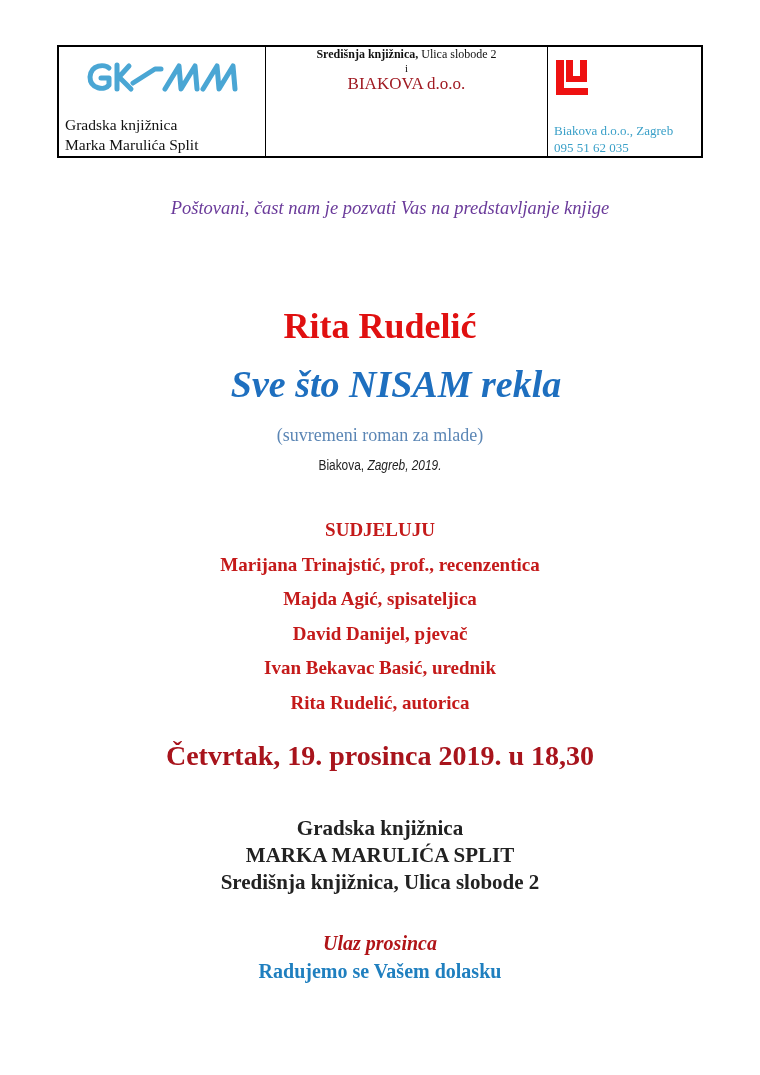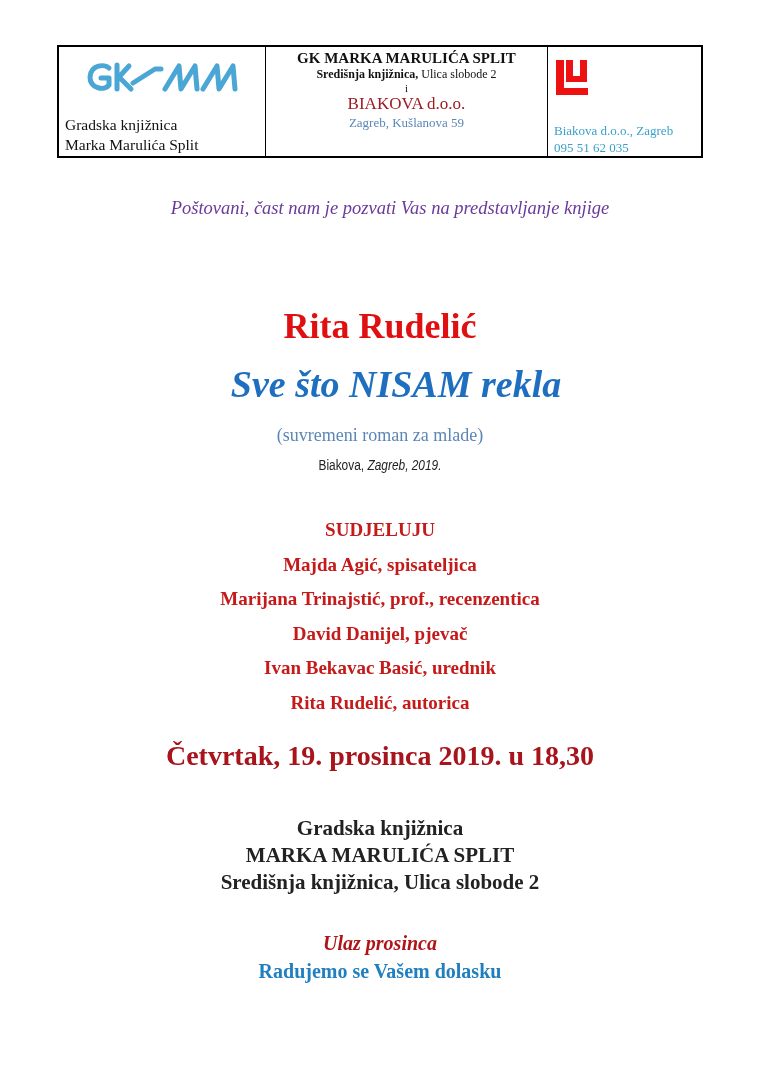--- a/index.html
+++ b/index.html
@@ -45,47 +45,45 @@
         <path d="M80 28 L94 5 L96 28 L110 5 L112 28"></path>
         <path d="M118 28 L132 5 L134 28 L148 5 L150 28"></path>
       </g>
     </svg>
     <div class="lib-name">
       <span class="line">Gradska knjižnica</span>
       <span class="line">Marka Marulića Split</span>
     </div>
   </div>
   <div class="cell cell-mid">
-    <div class="mid-title">GK MARKA MARULIĆA SPLIT</div>
     <div class="mid-addr"><b>Središnja knjižnica,</b><span> Ulica slobode 2</span></div>
     <div class="mid-and">i</div>
     <div class="mid-biakova">BIAKOVA d.o.o.</div>
-    <div class="mid-zagreb">Zagreb, Kušlanova 59</div>
   </div>
   <div class="cell cell-right">
     <svg class="b-logo" viewBox="0 0 38 42">
       <path fill="#ee1111" d="M2 4 h8 v28 h24 v7 h-32 z M12 4 h7 v16 h7 v-16 h7 v22 h-21 z"></path>
     </svg>
     <div class="right-text">
       <span class="line">Biakova d.o.o., Zagreb</span>
       <span class="line">095 51 62 035</span>
     </div>
   </div>
 </div>
 
 <div class="center intro">Poštovani, čast nam je pozvati Vas na predstavljanje knjige</div>
 <div class="center author">Rita Rudelić</div>
 <div class="center title">Sve što NISAM rekla</div>
 <div class="center subtitle">(suvremeni roman za mlade)</div>
 <div class="center pubinfo"><span>Biakova, </span><i>Zagreb, 2019.</i></div>
 
 <div class="center participants">
   <span class="line">SUDJELUJU</span>
+  <span class="line">Marijana Trinajstić, prof., recenzentica</span>
   <span class="line">Majda Agić, spisateljica</span>
-  <span class="line">Marijana Trinajstić, prof., recenzentica</span>
   <span class="line">David Danijel, pjevač</span>
   <span class="line">Ivan Bekavac Basić, urednik</span>
   <span class="line">Rita Rudelić, autorica</span>
 </div>
 
 <div class="center datetime">Četvrtak, 19. prosinca 2019. u 18,30</div>
 
 <div class="center venue">
   <span class="line">Gradska knjižnica</span>
   <span class="line">MARKA MARULIĆA SPLIT</span>

